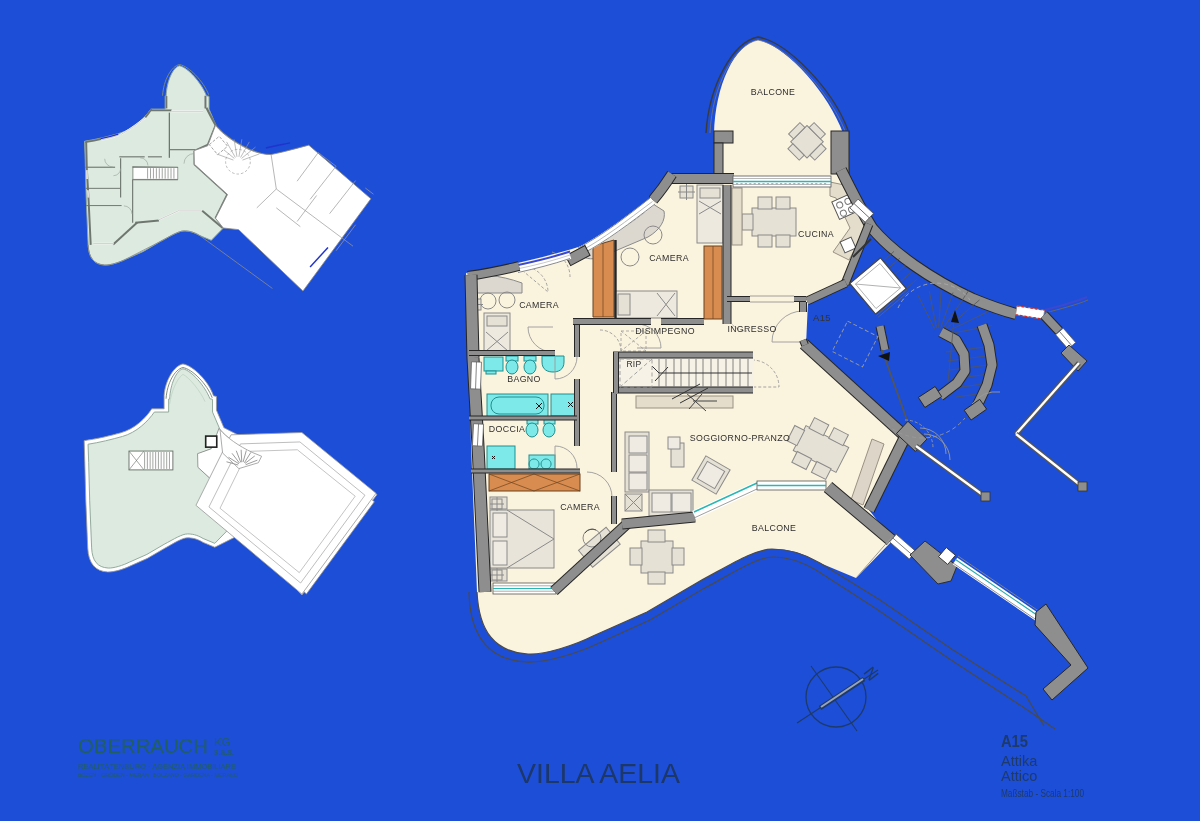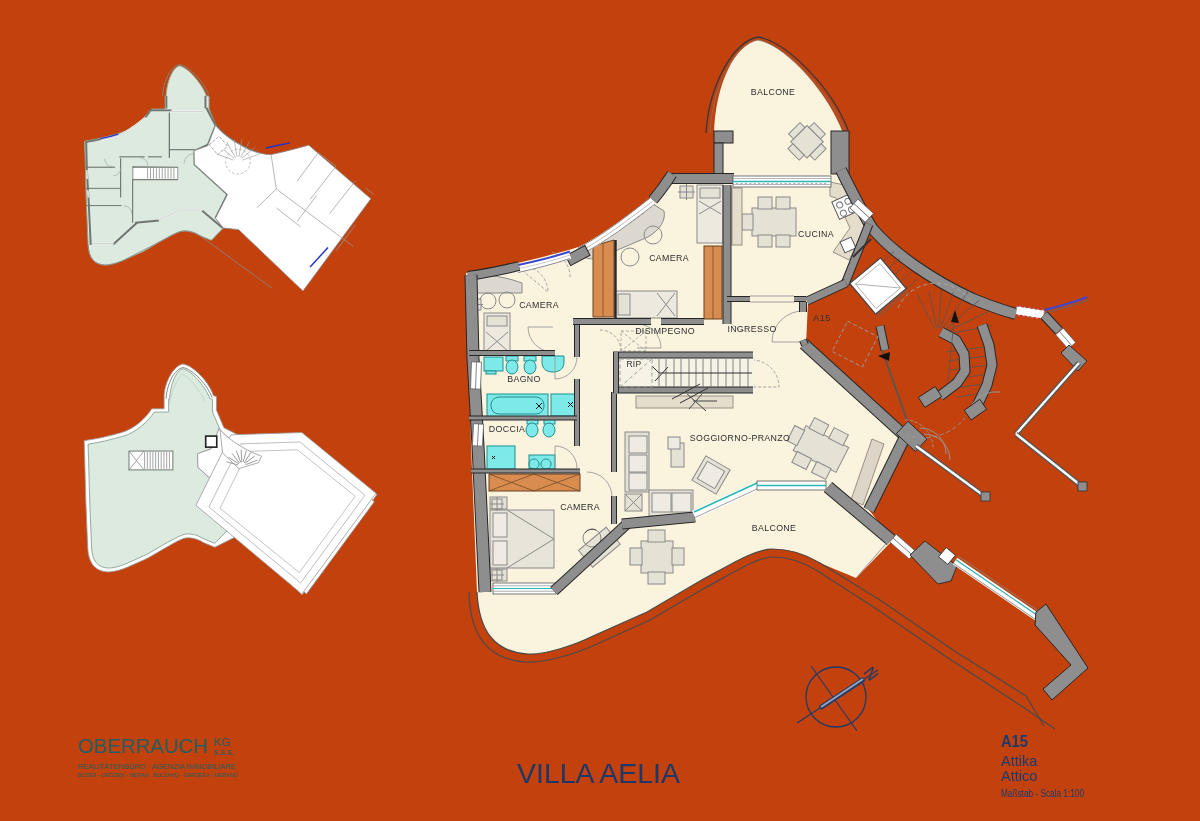--- a/index.html
+++ b/index.html
@@ -1,16 +1,16 @@
 <!DOCTYPE html>
 <html><head>
 <meta charset="utf-8">
 <style>
 html,body{margin:0;padding:0;background:#fff;}
-.page{width:1200px;height:821px;position:relative;background:#c2410c;font-family:"Liberation Sans",sans-serif;overflow:hidden;}
+.page{width:1200px;height:821px;position:relative;background:#1d4ed8;font-family:"Liberation Sans",sans-serif;overflow:hidden;}
 svg{position:absolute;left:0;top:0;}
 </style>
 </head>
 <body>
 <div class="page">
 <svg width="1200" height="821" viewBox="0 0 1200 821">
 
 <g transform="translate(-66.9,52.5) scale(0.325)">
 
 <path d="M717,134 C719,88 738,45 758,41 C784,46 826,94 841,133 L849,135 L849,174 L872,228 L845,287 L808,302 L806,345 L906,437 L869,510 L893,540 L856,578 L820,563 C800,551 785,549 772,549 C755,549 730,565 700,581 L647,612 L593,636 C575,645 545,655 528,654 C495,652 479,632 477,592 L471,445 L468,330 L466,273 C500,268 540,258 572,249 C615,237 650,203 670,174 L714,174 L714,134 Z" fill="#DCEADF" stroke="#90A89A" stroke-width="3"></path>

